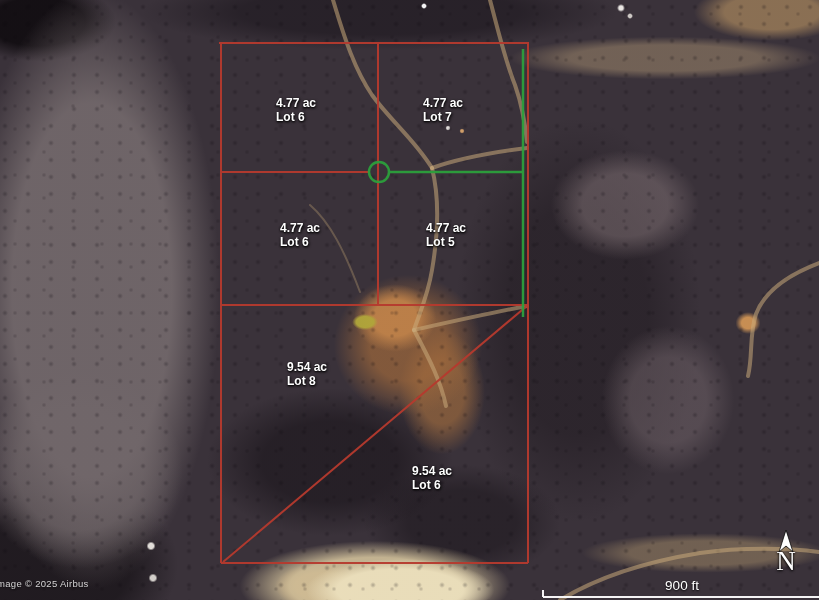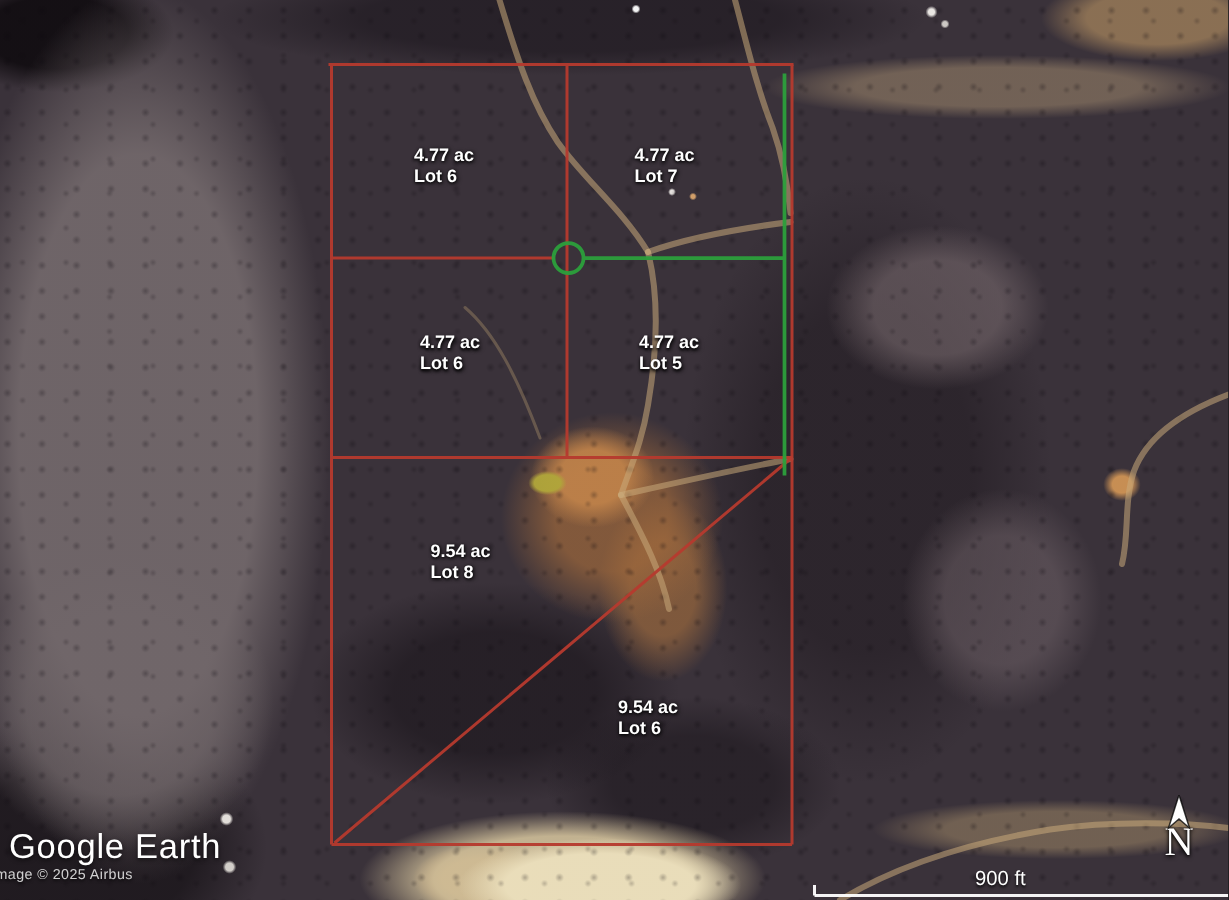--- a/index.html
+++ b/index.html
@@ -68,21 +68,21 @@
   
   .ge-logo{
     position:absolute;left:6px;top:551px;color:#fff;font-size:23px;letter-spacing:.5px;
     text-shadow:0 1px 3px rgba(0,0,0,.6);
   }
   .copyright{
     position:absolute;left:-3px;top:578px;color:rgba(255,255,255,.8);font-size:9.5px;
     text-shadow:0 1px 2px rgba(0,0,0,.7);letter-spacing:.3px;
   }
   .scale-label{
-    position:absolute;left:650px;top:578px;width:64px;text-align:left;
+    position:absolute;left:650px;top:578px;width:64px;text-align:center;
     color:#fff;font-size:13.5px;text-shadow:0 1px 2px rgba(0,0,0,.9);
   }
   .compass{position:absolute;left:770px;top:528px;width:32px;height:56px;text-align:center;}
   .compass .n-letter{
     display:block;margin-top:20px;
     font-family:"Liberation Serif",serif;font-size:27px;line-height:26px;color:#fff;
     text-shadow:0 0 2px #000,0 1px 3px rgba(0,0,0,.9);
   }
   .compass svg{position:absolute;left:7px;top:2px;}
 </style>
@@ -149,21 +149,20 @@
   </div>
   <div class="lot-label" style="left:287px;top:360px;">
     <div>9.54 ac</div>
     <div>Lot 8</div>
   </div>
   <div class="lot-label" style="left:412px;top:464px;">
     <div>9.54 ac</div>
     <div>Lot 6</div>
   </div>
 
-  <div class="ge-logo">Google Earth</div>
   <div class="copyright">mage © 2025 Airbus</div>
   <div class="scale-label">900 ft</div>
 
   <div class="compass">
     <svg width="18" height="24" viewBox="0 0 18 24">
       <polygon points="9,0 16,22 9,16 2,22" fill="#fff" stroke="rgba(0,0,0,.75)" stroke-width="1"></polygon>
     </svg>
     <span class="n-letter">N</span>
   </div>
 

